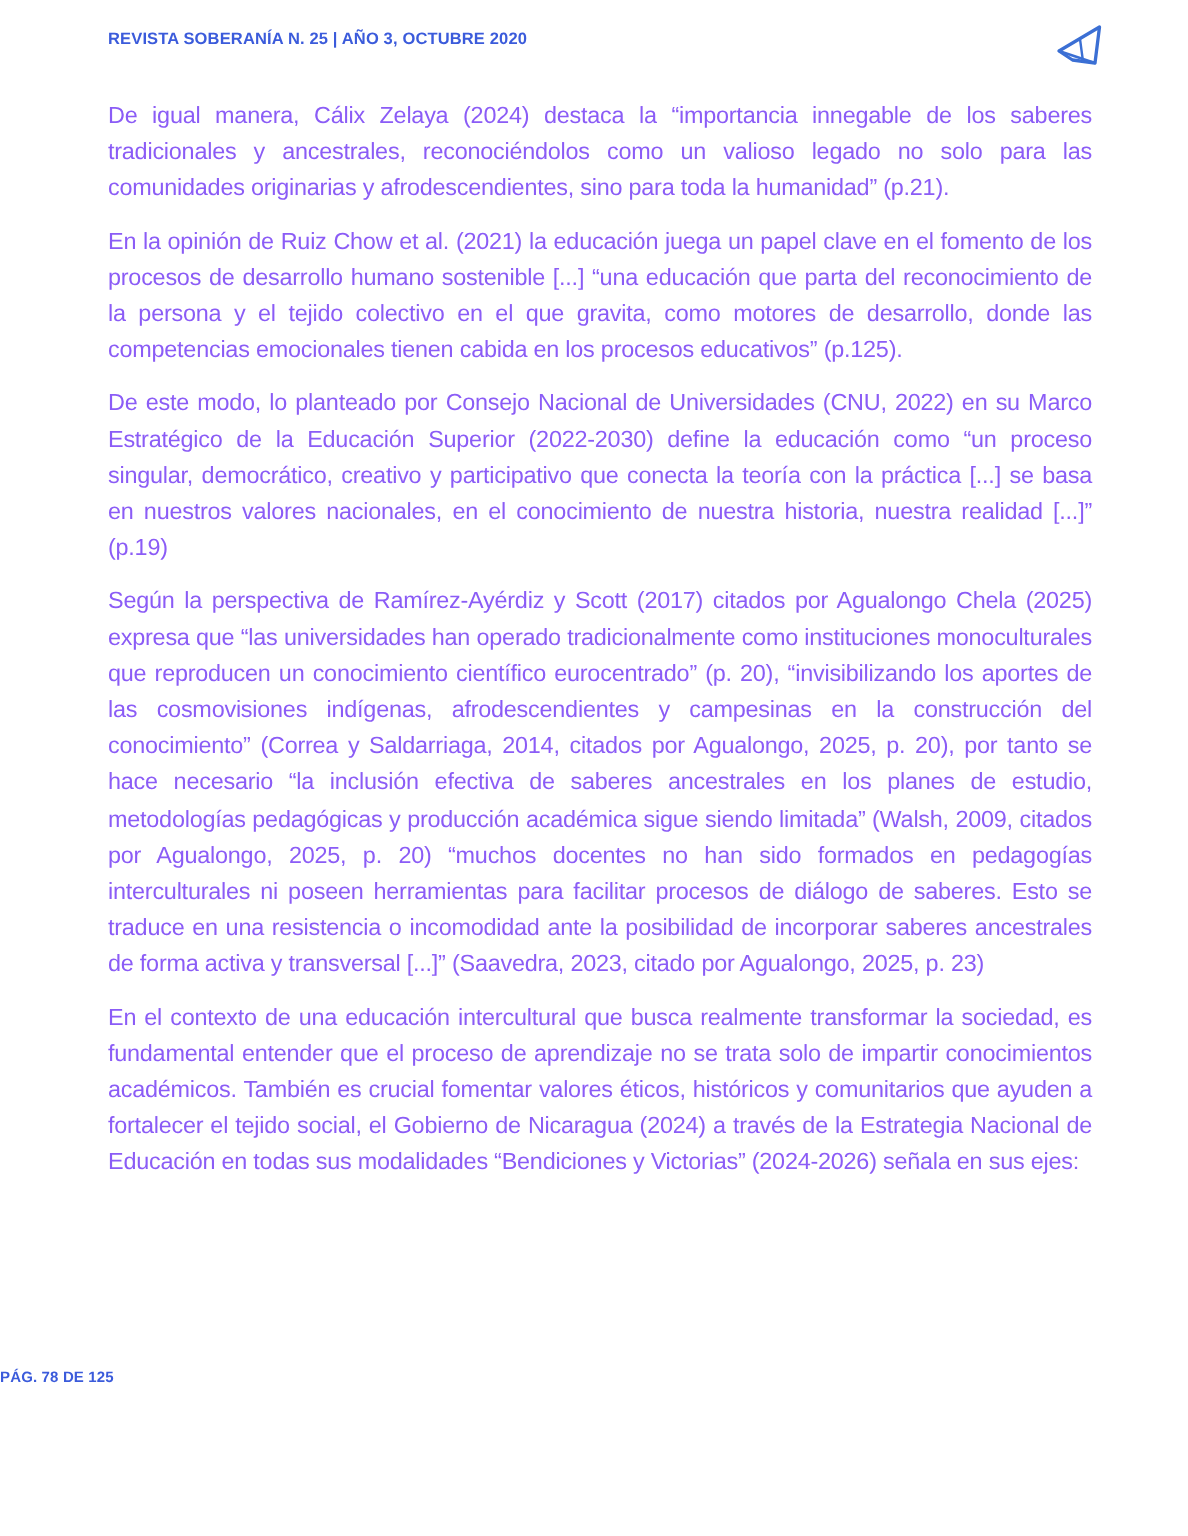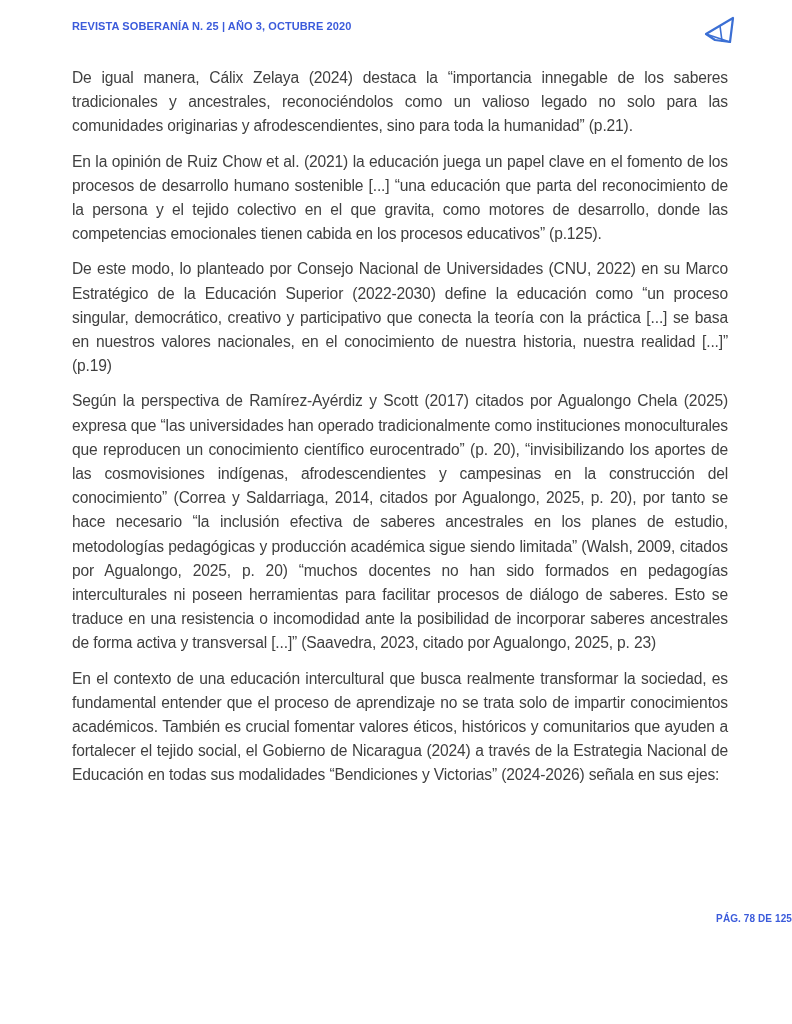--- a/index.html
+++ b/index.html
@@ -43,30 +43,30 @@
       position: absolute;
       left: 72px;
       top: 66px;
       width: 656px;
     }
     .para {
       margin: 0 0 11px 0;
       font-size: 15.6px;
       line-height: 24.2px;
       text-align: justify;
-      color: #404040;
+      color: #8b5cf6;
       letter-spacing: -0.15px;
       word-spacing: 0px;
     }
     .footer {
       position: absolute;
       left: 0;
       width: 792px;
       top: 913px;
-      text-align: right;
+      text-align: left;
       font-size: 10px;
       font-weight: bold;
       color: #3b5bdb;
       letter-spacing: 0.1px;
     }
   </style>
 </head>
 <body>
 
 <div class="header">

